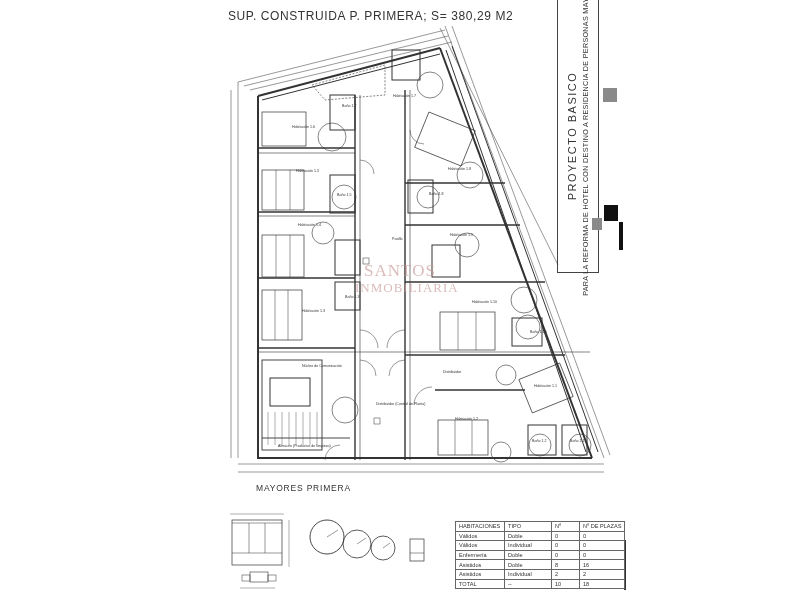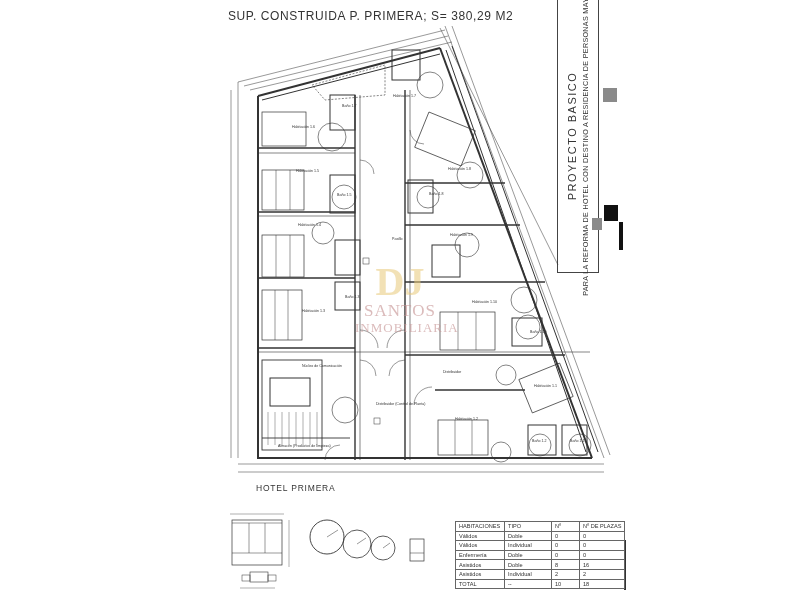--- a/index.html
+++ b/index.html
@@ -196,26 +196,25 @@
     <text class="room-lbl" x="534" y="387">Habitación 1.1</text>
     <text class="room-lbl" x="376" y="405">Distribuidor (Control de Planta)</text>
     <text class="room-lbl" x="455" y="420">Habitación 1.2</text>
     <text class="room-lbl" x="532" y="442">Baño 1.2</text>
     <text class="room-lbl" x="570" y="442">Baño 1.1</text>
     <text class="room-lbl" x="278" y="447">Almacén (Productos de limpieza)</text>
   </g>
 </svg>
 
 <div class="abs watermark">
-  <div class="wm-logo">DJ</div>
   <div class="wm-name">SANTOS</div>
   <div class="wm-sub">INMOBILIARIA</div>
 </div>
 
-<div class="abs planta">HOTEL PRIMERA</div>
+<div class="abs planta">MAYORES PRIMERA</div>
 
 <table class="tbl">
   <tbody>
       <tr>
     <td class="c1">HABITACIONES</td>
     <td class="c2">TIPO</td>
     <td class="c3">Nº</td>
     <td class="c4">Nº DE PLAZAS</td>
   </tr>
   <tr>

